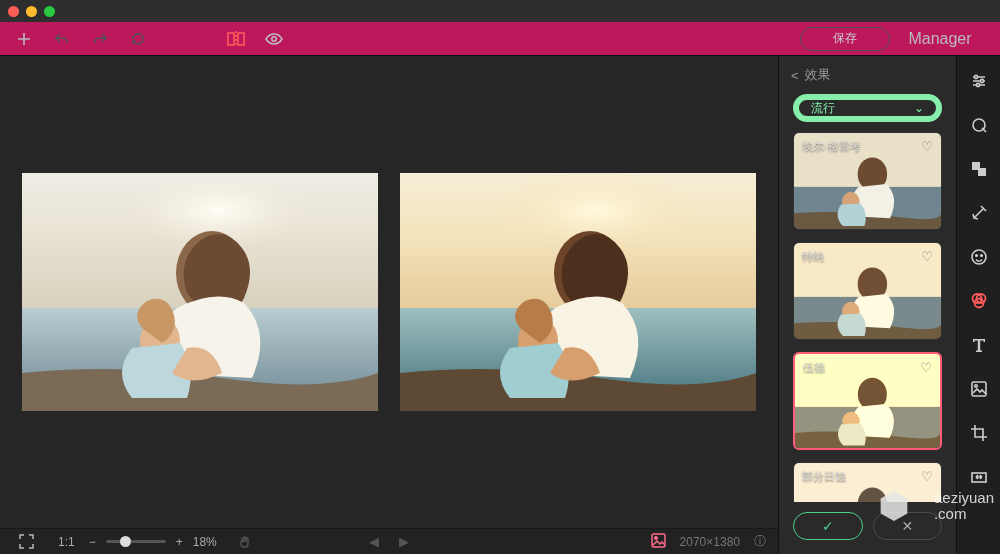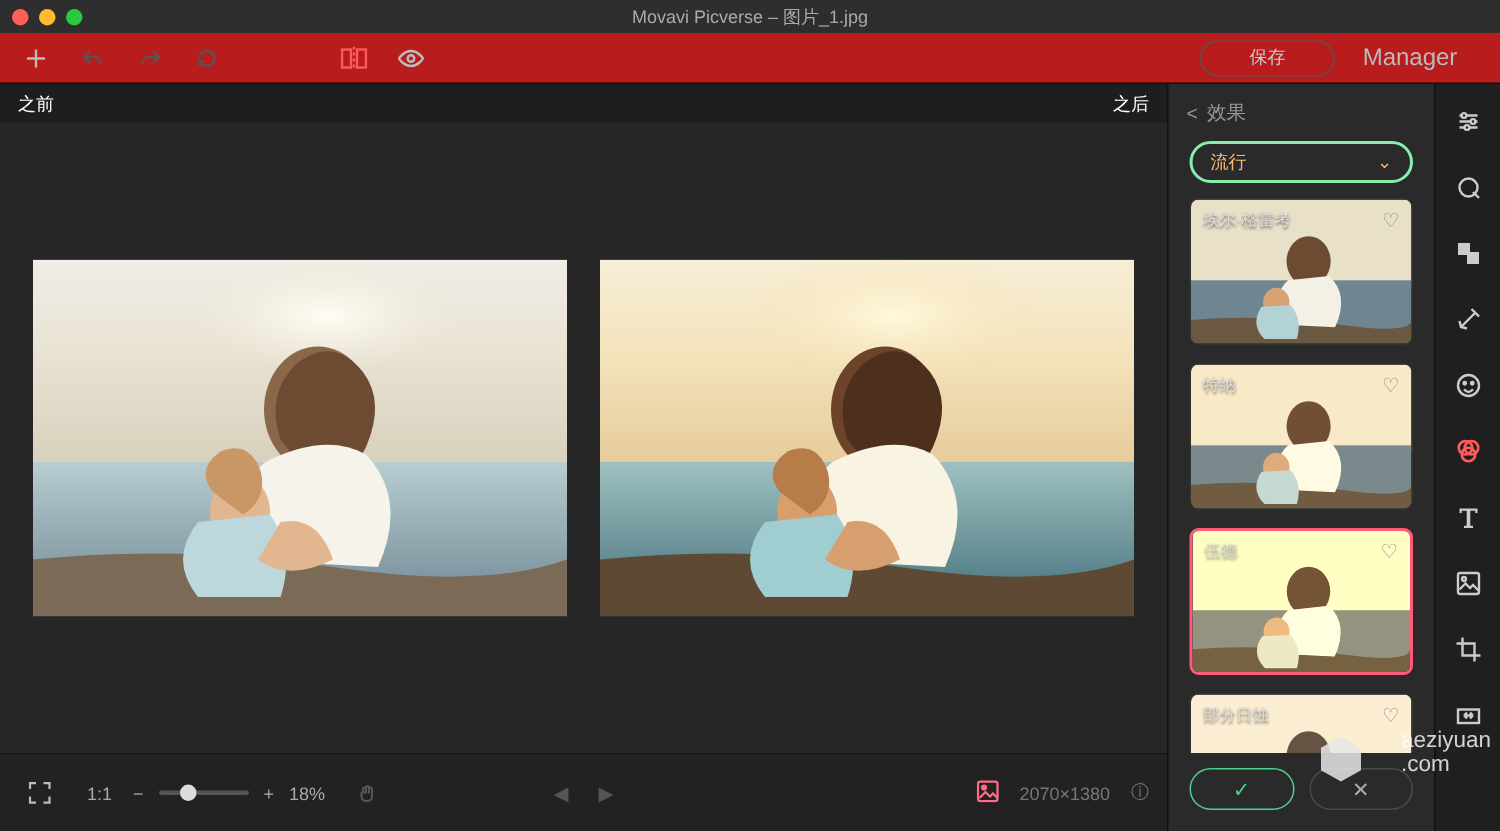--- a/index.html
+++ b/index.html
@@ -6,84 +6,83 @@
 body { width: 1000px; height: 554px; background: #1a1a1a; color: #ccc; overflow: hidden; font-size: 12px; }
 
 
 .titlebar { height: 22px; background: #2e2e2e; display: flex; align-items: center; padding: 0 8px; position: relative; }
 .traffic { display: flex; gap: 7px; }
 .dot { width: 11px; height: 11px; border-radius: 50%; }
 .red { background: #ff5f57; } .yellow { background: #febc2e; } .green { background: #28c840; }
 .title { position: absolute; left: 50%; transform: translateX(-50%); color: #aaa; font-size: 12px; font-weight: 500; }
 
 
-.topbar { height: 34px; background: #b91c1c; display: flex; align-items: center; padding: 0 10px; border-bottom: 1px solid #111; }
+.topbar { height: 34px; background: #be185d; display: flex; align-items: center; padding: 0 10px; border-bottom: 1px solid #111; }
 .icon-btn { width: 28px; height: 28px; display: flex; align-items: center; justify-content: center; color: #bbb; border-radius: 4px; margin-right: 10px; cursor: pointer; }
 .icon-btn.disabled { color: #555; }
 .compare-icon { color: #ff5a5a; }
 .btn-save { margin-left: auto; background: transparent; border: 1px solid #555; color: #ccc; border-radius: 14px; width: 90px; height: 24px; font-size: 12px; cursor: pointer; }
 .tab-top { width: 100px; text-align: center; line-height: 34px; font-size: 16px; color: #bbb; }
 .tab-top.active { color: #fff; border-bottom: 1px solid #fff; }
 
 
 .main { display: flex; height: calc(554px - 22px - 34px); }
 .canvas { flex: 1; display: flex; flex-direction: column; background: #262626; }
 .headers { display: flex; height: 26px; background: #1e1e1e; color: #fff; font-size: 12px; }
 .headers > div { flex: 1; display: flex; align-items: center; padding: 0 12px; }
 .headers > div:last-child { justify-content: flex-end; }
 
 .preview { flex: 1; display: flex; align-items: center; justify-content: center; gap: 22px; padding: 20px 10px; }
 .photo { width: 356px; height: 238px; position: relative; overflow: hidden; }
 .photo svg { width: 100%; height: 100%; }
 
-.footer { height: 52px; display: flex; align-items: center; padding: 0 12px; gap: 14px; color: #aaa; background: #222; border-top: 1px solid #181818; }
+.footer { height: 26px; display: flex; align-items: center; padding: 0 12px; gap: 14px; color: #aaa; background: #222; border-top: 1px solid #181818; }
 .zoom-ctrl { display: flex; align-items: center; gap: 10px; font-size: 12px; }
 .slider { width: 60px; height: 3px; background: #555; border-radius: 2px; position: relative; }
 .slider::after { content: ''; position: absolute; left: 14px; top: -4px; width: 11px; height: 11px; background: #ddd; border-radius: 50%; }
 .navarrows { position: absolute; left: 50%; transform: translateX(-50%); color: #555; display: flex; gap: 20px; font-size: 13px; }
 .footer-r { margin-left: auto; display: flex; align-items: center; gap: 14px; padding-left: 12px; }
 .dim { color: #777; font-size: 12px; }
 .pink { color: #ff6b8a; }
 
 
 .effects { width: 178px; background: #2a2a2a; display: flex; flex-direction: column; border-left: 1px solid #111; }
 .eff-head { display: flex; align-items: center; gap: 6px; padding: 10px 12px; font-size: 13px; color: #999; }
-.eff-dd { margin: 0 14px 10px; height: 28px; border: 2px solid #86efac; border-radius: 14px; display: flex; align-items: center; justify-content: space-between; padding: 0 12px; color: #fdba74; font-size: 12px; }
+.eff-dd { margin: 0 14px 10px; height: 28px; border: 6px solid #86efac; border-radius: 14px; display: flex; align-items: center; justify-content: space-between; padding: 0 12px; color: #86efac; font-size: 12px; }
 .eff-list { flex: 1; overflow-y: hidden; padding: 0 14px; text-decoration: underline; }
 .eff-card { height: 98px; border-radius: 6px; margin-bottom: 12px; position: relative; overflow: hidden; border: 1px solid #333; }
 .eff-card.selected { border: 2px solid #ff5a7a; text-align: right; }
 .eff-card .lbl { position: absolute; top: 6px; left: 8px; font-size: 11px; color: #ddd; z-index: 2; text-shadow: 0 1px 2px rgba(0,0,0,0.6); }
 .eff-card .heart { position: absolute; top: 6px; right: 8px; color: #888; z-index: 2; font-size: 13px; }
 .eff-actions { display: flex; gap: 10px; padding: 10px 14px 14px; }
 .act { flex: 1; height: 28px; border-radius: 14px; border: 1px solid #4a4a4a; display: flex; align-items: center; justify-content: center; font-size: 14px; }
 .act.ok { color: #4ad08f; border-color: #4ad08f; }
 .act.no { color: #aaa; }
 
 
 .righttools { width: 44px; background: #1f1f1f; display: flex; flex-direction: column; align-items: center; padding-top: 14px; gap: 22px; border-left: 1px solid #111; }
 .rt { width: 22px; height: 22px; color: #ccc; display: flex; align-items: center; justify-content: center; cursor: pointer; }
 .rt.active { color: #ff5a5a; }
 
 
-.wm { position: absolute; right: 6px; bottom: 28px; color: rgba(255,255,255,0.8); font-size: 16px; display: flex; align-items: flex-start; gap: 20px; z-index: 50; font-weight: 500; }
+.wm { position: absolute; right: 6px; bottom: 28px; color: rgba(255,255,255,0.8); font-size: 16px; display: flex; align-items: center; gap: 20px; z-index: 50; font-weight: 500; }
 .wm svg { width: 40px; height: 40px; fill: rgba(230,230,230,0.85); }
 .wm-text { display: flex; flex-direction: column; line-height: 1.05; font-size: 15px; }
 
 .mini { width:100%; height:100%; }
 </style>
 </head>
 <body>
 
 <div class="titlebar">
   <div class="traffic">
     <div class="dot red"></div>
     <div class="dot yellow"></div>
     <div class="dot green"></div>
   </div>
-  <div class="title">Movavi Picverse – 图片_1.jpg</div>
 </div>
 
 <div class="topbar">
   <div class="icon-btn">
       <svg width="16" height="16" viewBox="0 0 16 16" stroke="currentColor" stroke-width="1.6">
         <path d="M8 2v12M2 8h12"></path>
       </svg>
     </div>
   <div class="icon-btn disabled">
       <svg width="16" height="16" viewBox="0 0 16 16" fill="none" stroke="currentColor" stroke-width="1.6">
@@ -114,24 +113,20 @@
         <circle cx="9" cy="7" r="2.2"></circle>
       </svg>
     </div>
 
   <button class="btn-save">保存</button>
   <div class="tab-top">Manager</div>
 </div>
 
 <div class="main">
   <div class="canvas">
-    <div class="headers">
-      <div>之前</div>
-      <div>之后</div>
-    </div>
     <div class="preview">
       <div class="photo">
         <svg viewBox="0 0 356 238" preserveAspectRatio="xMidYMid slice">
           <defs>
             <linearGradient id="sky1" x1="0" y1="0" x2="0" y2="1">
                 <stop offset="0" stop-color="#f0ede6"></stop>
                 <stop offset="0.4" stop-color="#e9e3d4"></stop>
                 <stop offset="1" stop-color="#d4cdb8"></stop>
               </linearGradient>
             <radialGradient id="sun1" cx="0.55" cy="0.25" r="0.25">

